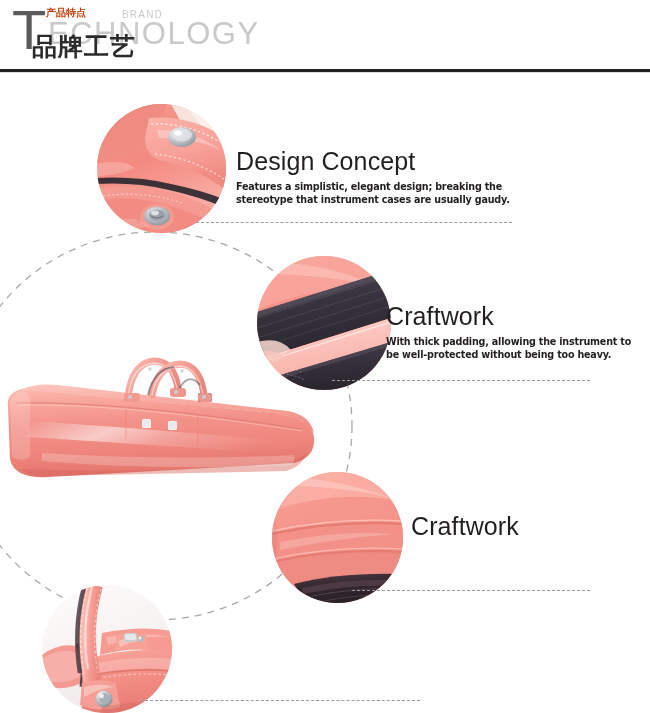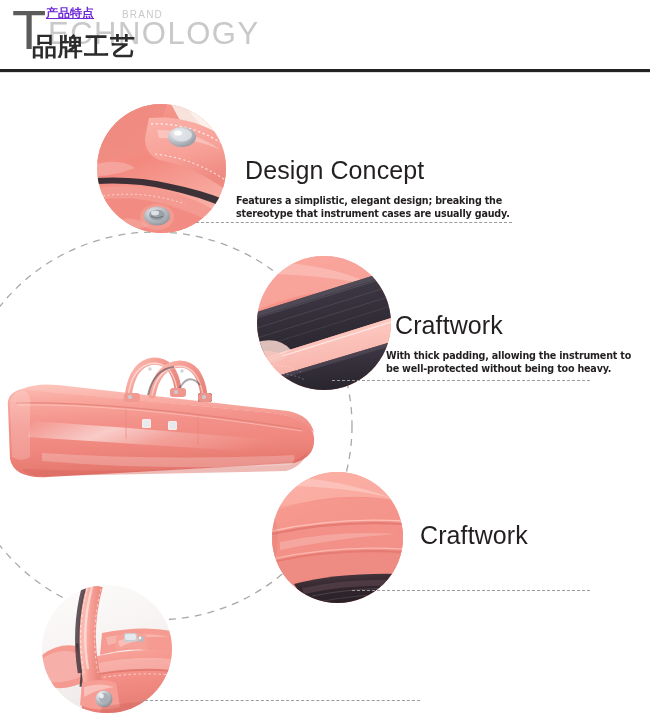--- a/index.html
+++ b/index.html
@@ -48,26 +48,25 @@
     line-height: 31px;
     letter-spacing: 1.5px;
     color: #c9c9c9;
     font-weight: 400;
   }
   .hdr-cn-top {
     position: absolute;
     left: 46px;
     top: 6px;
     font-family: "DejaVu Sans", sans-serif;
-    font-size: 12px;
+    font-size: 10px;
     line-height: 14px;
     font-weight: 700;
-    color: #6d28d9;
+    color: #c2410c;
     letter-spacing: 0px;
-    text-decoration: underline;
   }
   .hdr-brand {
     position: absolute;
     left: 122px;
     top: 7px;
     font-family: "Liberation Sans", sans-serif;
     font-size: 10px;
     line-height: 15px;
     letter-spacing: 1.2px;
     color: #c9c9c9;
@@ -129,21 +128,21 @@
   .photo svg { display: block; }
 
   #photo-design   { left: 97px;  top: 104px; width: 129px; height: 129px; }
   #photo-craft    { left: 257px; top: 256px; width: 134px; height: 134px; }
   #photo-material { left: 272px; top: 472px; width: 131px; height: 131px; }
   #photo-carry    { left: 42px;  top: 585px; width: 130px; height: 128px; }
 
   
   .block { position: absolute; }
   .block h2 {
-    margin: 9px;
+    margin: 0;
     font-family: "Liberation Sans", sans-serif;
     font-size: 25px;
     line-height: 30px;
     font-weight: 400;
     color: #231f20;
     letter-spacing: 0.1px;
   }
   .block p {
     margin: 4px 0 0 0;
     font-family: "DejaVu Sans", sans-serif;

